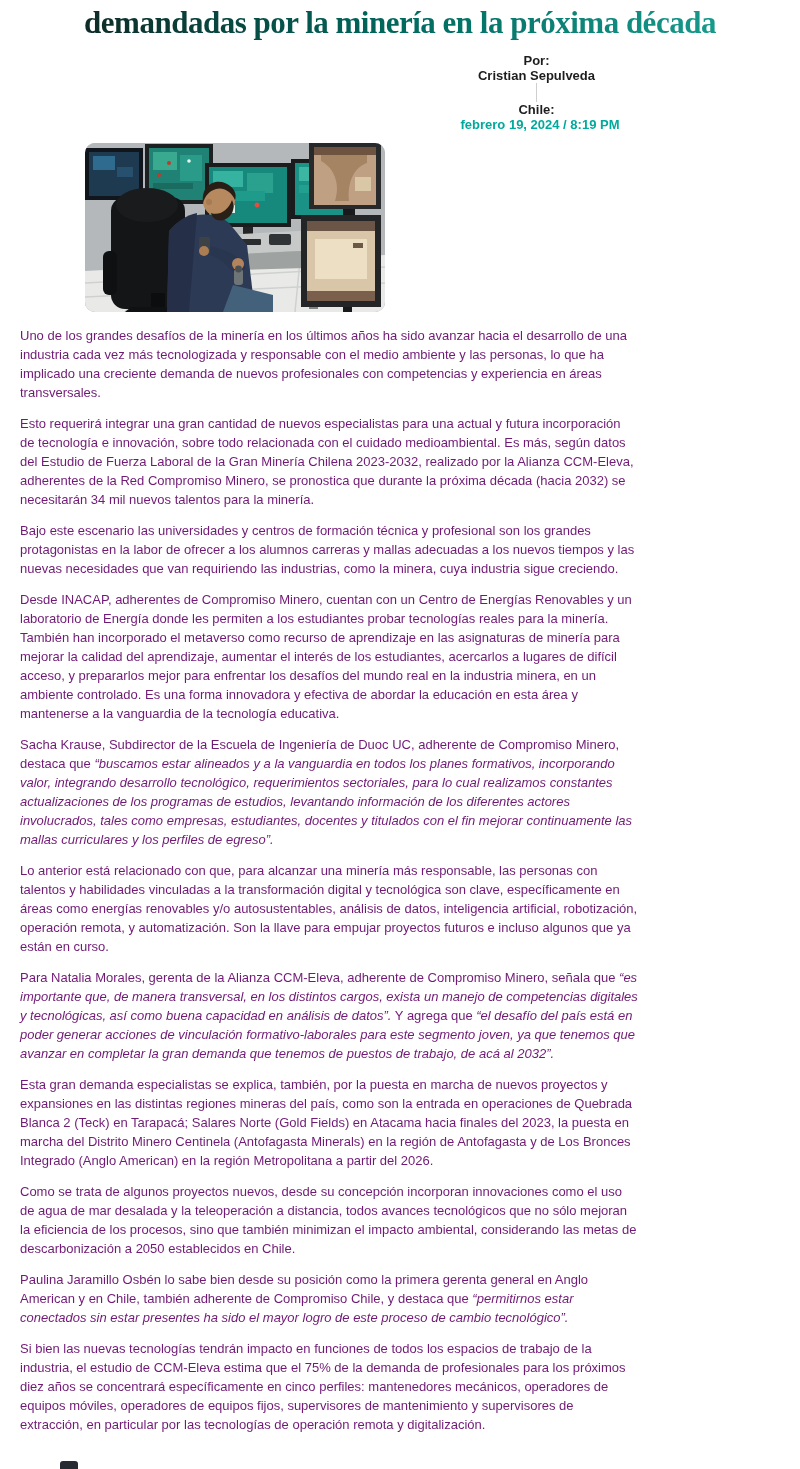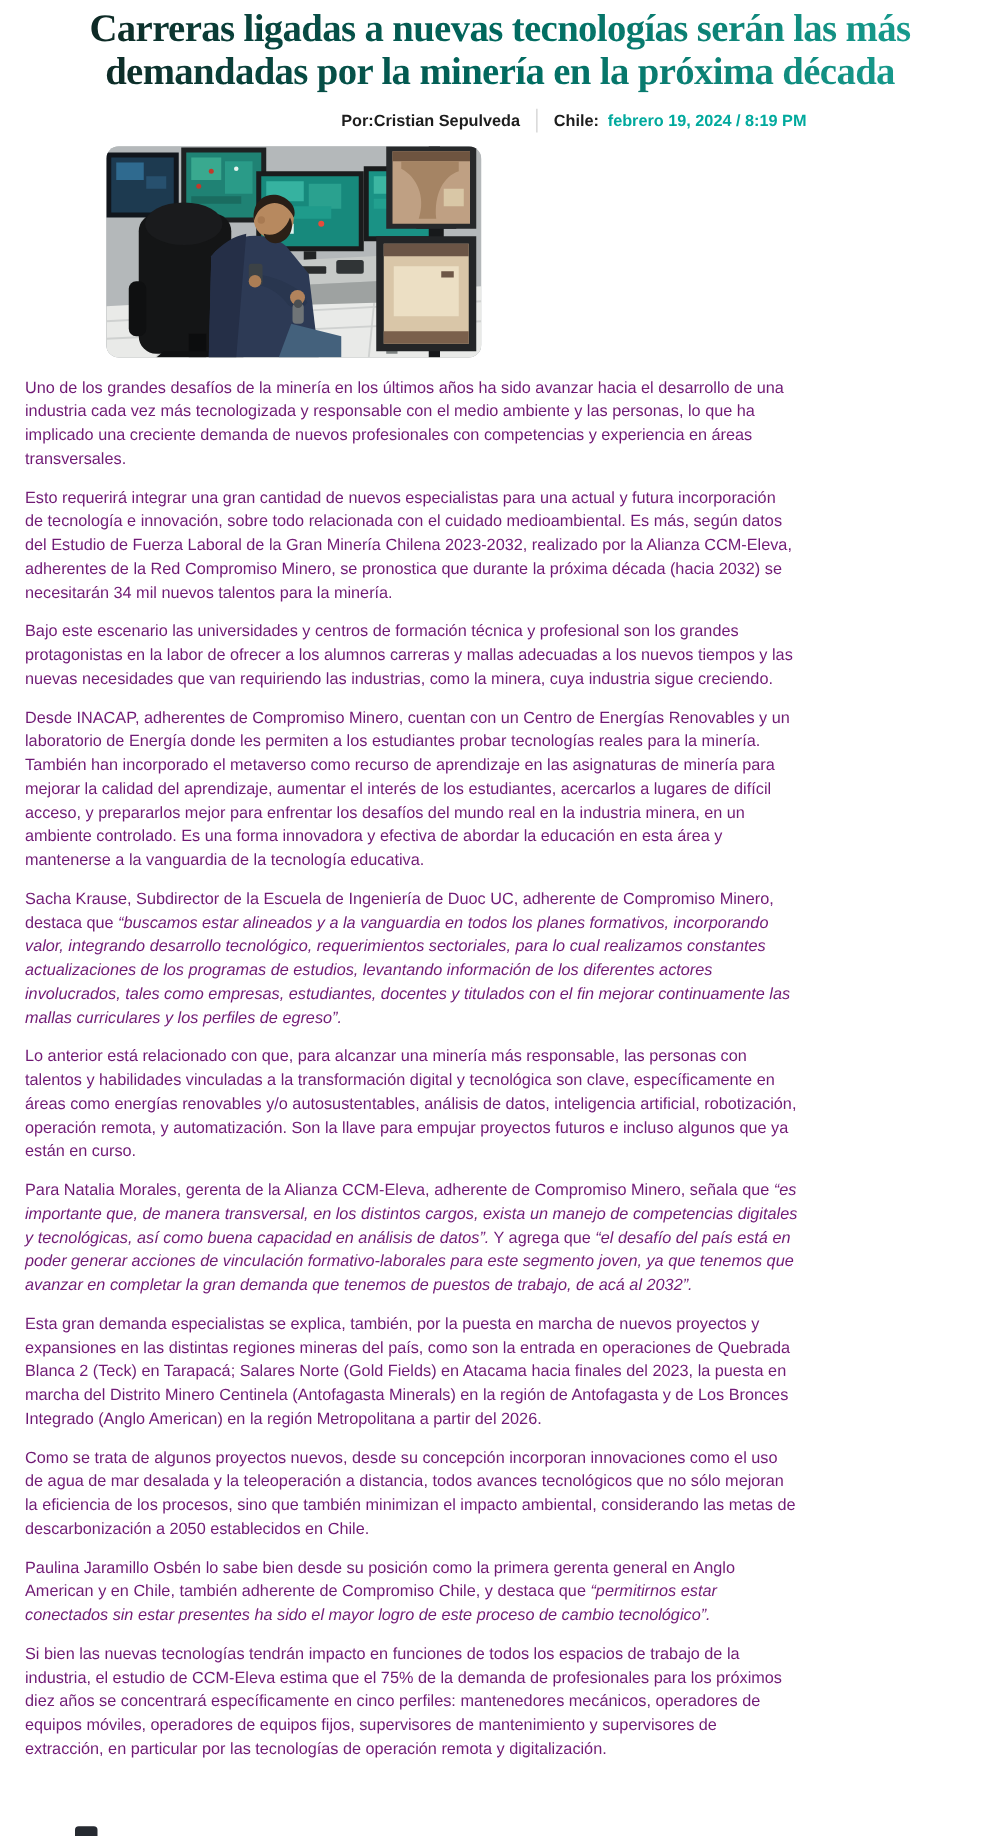--- a/index.html
+++ b/index.html
@@ -21,20 +21,21 @@
   @supports ((-webkit-background-clip:text) or (background-clip:text)){
     .headline .line{
       -webkit-background-clip:text;background-clip:text;color:transparent;
     }
   }
   .byline{
     display:flex;align-items:center;
     margin:13px 0 0 273px;
     font-size:13px;font-weight:bold;color:#1d1d1d;
     white-space:nowrap;
+    flex-direction:column;
   }
   .byline .author{margin-left:0;}
   .byline .divider{
     display:inline-block;width:0;height:19px;
     border-left:1px solid #cfcfcf;margin:0 13px;
   }
   .byline .date{margin-left:7px;color:var(--accent,#00a99d);}
   .hero{
     margin:11px 0 0 85px;
     width:300px;height:169px;
@@ -50,21 +51,20 @@
   .article em{font-style:italic;text-align:center;}
   .partial-element{
     position:absolute;left:60px;top:1461px;width:18px;height:8px;
     background:#262a31;border-radius:3px 3px 0 0;
   }
 </style>
 </head>
 <body>
 
 <h1 class="headline">
-  <span class="line" style="background-image: linear-gradient(90deg, rgb(17, 29, 26) 0%, rgb(0, 105, 94) 50%, rgb(28, 164, 150) 100%);">Carreras ligadas a nuevas tecnologías serán las más</span>
   <span class="line" style="background-image: linear-gradient(90deg, rgb(17, 29, 26) 0%, rgb(0, 105, 94) 50%, rgb(28, 164, 150) 100%);">demandadas por la minería en la próxima década</span>
 </h1>
 
 <div class="byline">
   <span>Por:</span>
   <span class="author">Cristian Sepulveda</span>
   <span class="divider"></span>
   <span>Chile:</span>
   <span class="date">febrero 19, 2024 / 8:19 PM</span>
 </div>

